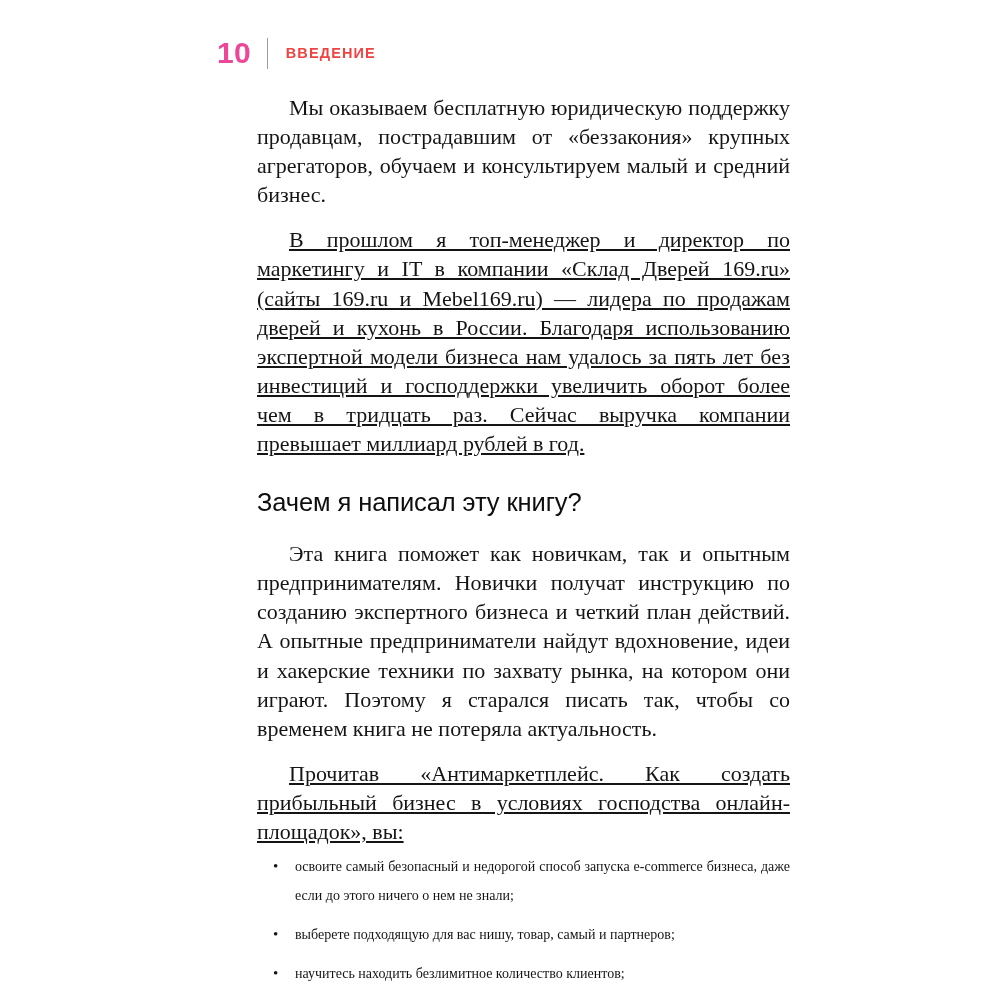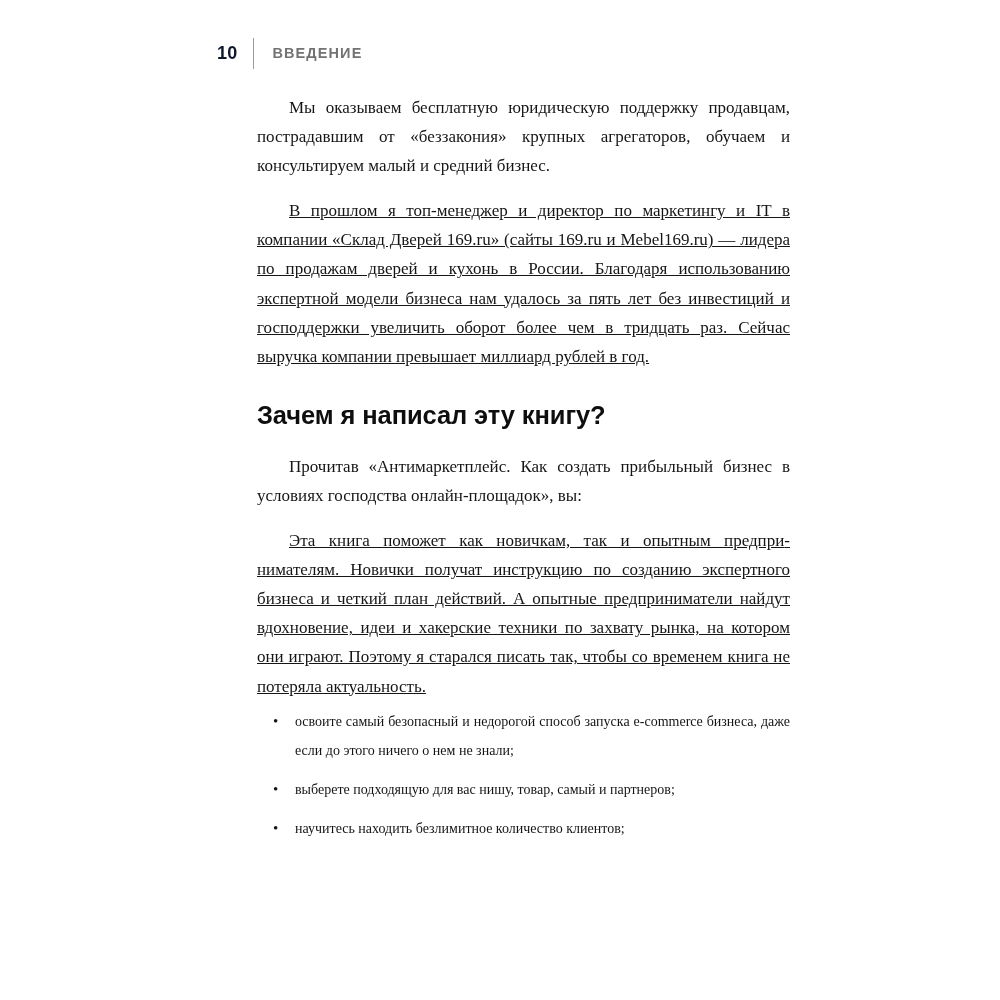--- a/index.html
+++ b/index.html
@@ -22,69 +22,69 @@
     position: absolute;
     left: 217px;
     top: 36px;
     display: flex;
     align-items: center;
     height: 34px;
   }
   .folio {
     font-family: "Liberation Sans", sans-serif;
     font-weight: 700;
-    font-size: 18px;
+    font-size: 30px;
     line-height: 1;
-    color: #0f172a;
+    color: #ec4899;
     letter-spacing: 0.2px;
   }
   .head-rule {
     width: 1px;
     height: 31px;
     background: #9b9b9b;
     margin: 0 18px 0 16px;
     flex: none;
   }
   .head-title {
     font-family: "Liberation Sans", sans-serif;
     font-weight: 700;
     font-size: 14.5px;
     line-height: 1;
-    color: #737373;
+    color: #ef4444;
     letter-spacing: 1.1px;
     text-transform: uppercase;
   }
 
   
   .column {
     position: absolute;
     left: 257px;
     top: 93px;
     width: 533px;
   }
 
   p.body {
     font-family: "Liberation Serif", "DejaVu Serif", serif;
-    font-size: 17px;
+    font-size: 22px;
     line-height: 29.1px;
     color: #151515;
     text-align: justify;
     text-justify: inter-word;
     margin: 0;
     text-indent: 32px;
     hyphens: manual;
   }
   p.body + p.body {
     margin-top: 16px;
     text-decoration: underline;
   }
 
   h2.section-title {
     font-family: "Liberation Sans", sans-serif;
-    font-weight: 700;
+    font-weight: 400;
     font-size: 25.5px;
     line-height: 1.18;
     letter-spacing: -0.1px;
     color: #0e0e0e;
     margin: 0;
     padding: 0;
   }
   .title-gap-before { height: 29px; }
   .title-gap-after  { height: 22px; }
 
@@ -129,22 +129,22 @@
 
   <div class="column">
 
     <p class="body">Мы оказываем бесплатную юридическую поддержку про­давцам, пострадавшим от «беззакония» крупных агрегаторов, обучаем и консультируем малый и средний бизнес.</p>
     <p class="body">В прошлом я топ-менеджер и директор по маркетингу и IT в компании «Склад Дверей 169.ru» (сайты 169.ru и Mebel169.ru) — лидера по продажам дверей и кухонь в России. Благодаря исполь­зованию экспертной модели бизнеса нам удалось за пять лет без ин­вестиций и господдержки увеличить оборот более чем в тридцать раз. Сейчас выручка компании превышает миллиард рублей в год.</p>
 
     <div class="title-gap-before"></div>
     <h2 class="section-title">Зачем я написал эту книгу?</h2>
     <div class="title-gap-after"></div>
 
+    <p class="body">Эта книга поможет как новичкам, так и опытным предпри­нимателям. Новички получат инструкцию по созданию эксперт­ного бизнеса и четкий план действий. А опытные предпринима­тели найдут вдохновение, идеи и хакерские техники по захвату рынка, на котором они играют. Поэтому я старался писать так, чтобы со временем книга не потеряла актуальность.</p>
     <p class="body">Прочитав «Антимаркетплейс. Как создать прибыльный биз­нес в условиях господства онлайн-площадок», вы:</p>
-    <p class="body">Эта книга поможет как новичкам, так и опытным предпри­нимателям. Новички получат инструкцию по созданию эксперт­ного бизнеса и четкий план действий. А опытные предпринима­тели найдут вдохновение, идеи и хакерские техники по захвату рынка, на котором они играют. Поэтому я старался писать так, чтобы со временем книга не потеряла актуальность.</p>
 
     <ul class="bullets">
       <li>освоите самый безопасный и недорогой способ запуска e-com­merce бизнеса, даже если до этого ничего о нем не знали;</li>
       <li class="lastline-left">выберете подходящую для вас нишу, товар, самый и партнеров;</li>
       <li class="lastline-left">научитесь находить безлимитное количество клиентов;</li>
     </ul>
 
   </div>
 </div>
 

